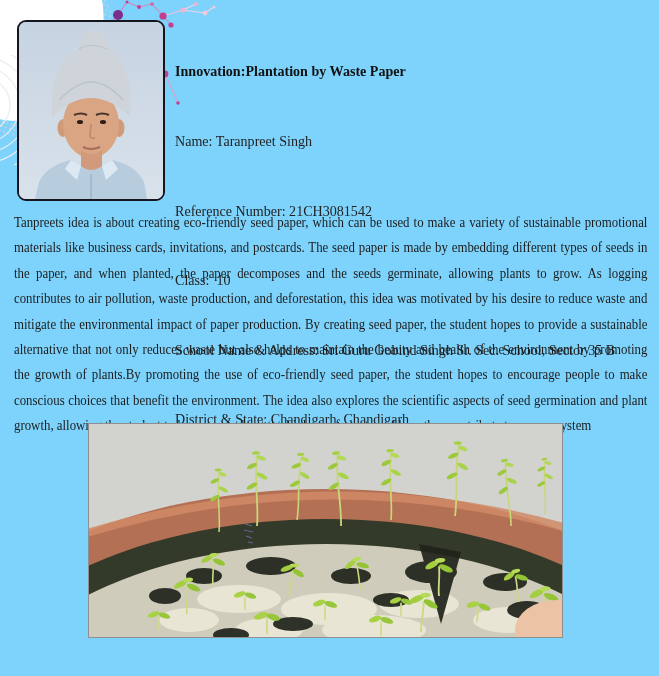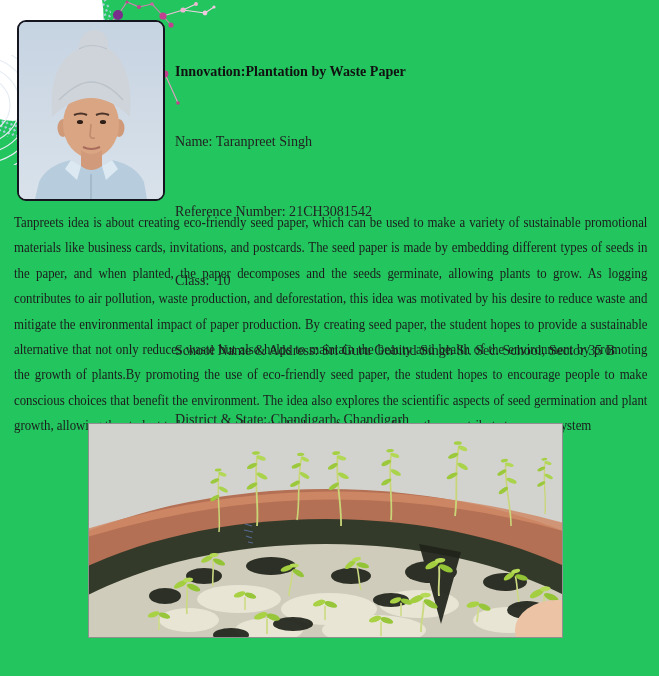--- a/index.html
+++ b/index.html
@@ -1,17 +1,17 @@
 <!DOCTYPE html>
 <html><head>
 <meta charset="utf-8">
 <style>
   html,body{margin:0;padding:0;background:#ffffff;}
   .page{
-    position:relative;width:659px;height:676px;background:#22c55e;overflow:hidden;
+    position:relative;width:659px;height:676px;background:#7dd3fc;overflow:hidden;
     font-family:"Liberation Serif","DejaVu Serif",serif;color:#1e1e1e;
   }
   
   .decor-dots{
     position:absolute;left:-48px;top:-50px;width:160px;height:190px;border-radius:50%;
     transform:rotate(18deg);opacity:.95;z-index:0;
     background-image:radial-gradient(#b7d2e6 1.05px,rgba(255,255,255,0) 1.35px);
     background-size:4.6px 4.6px;
   }
   .decor-dots-cover{

